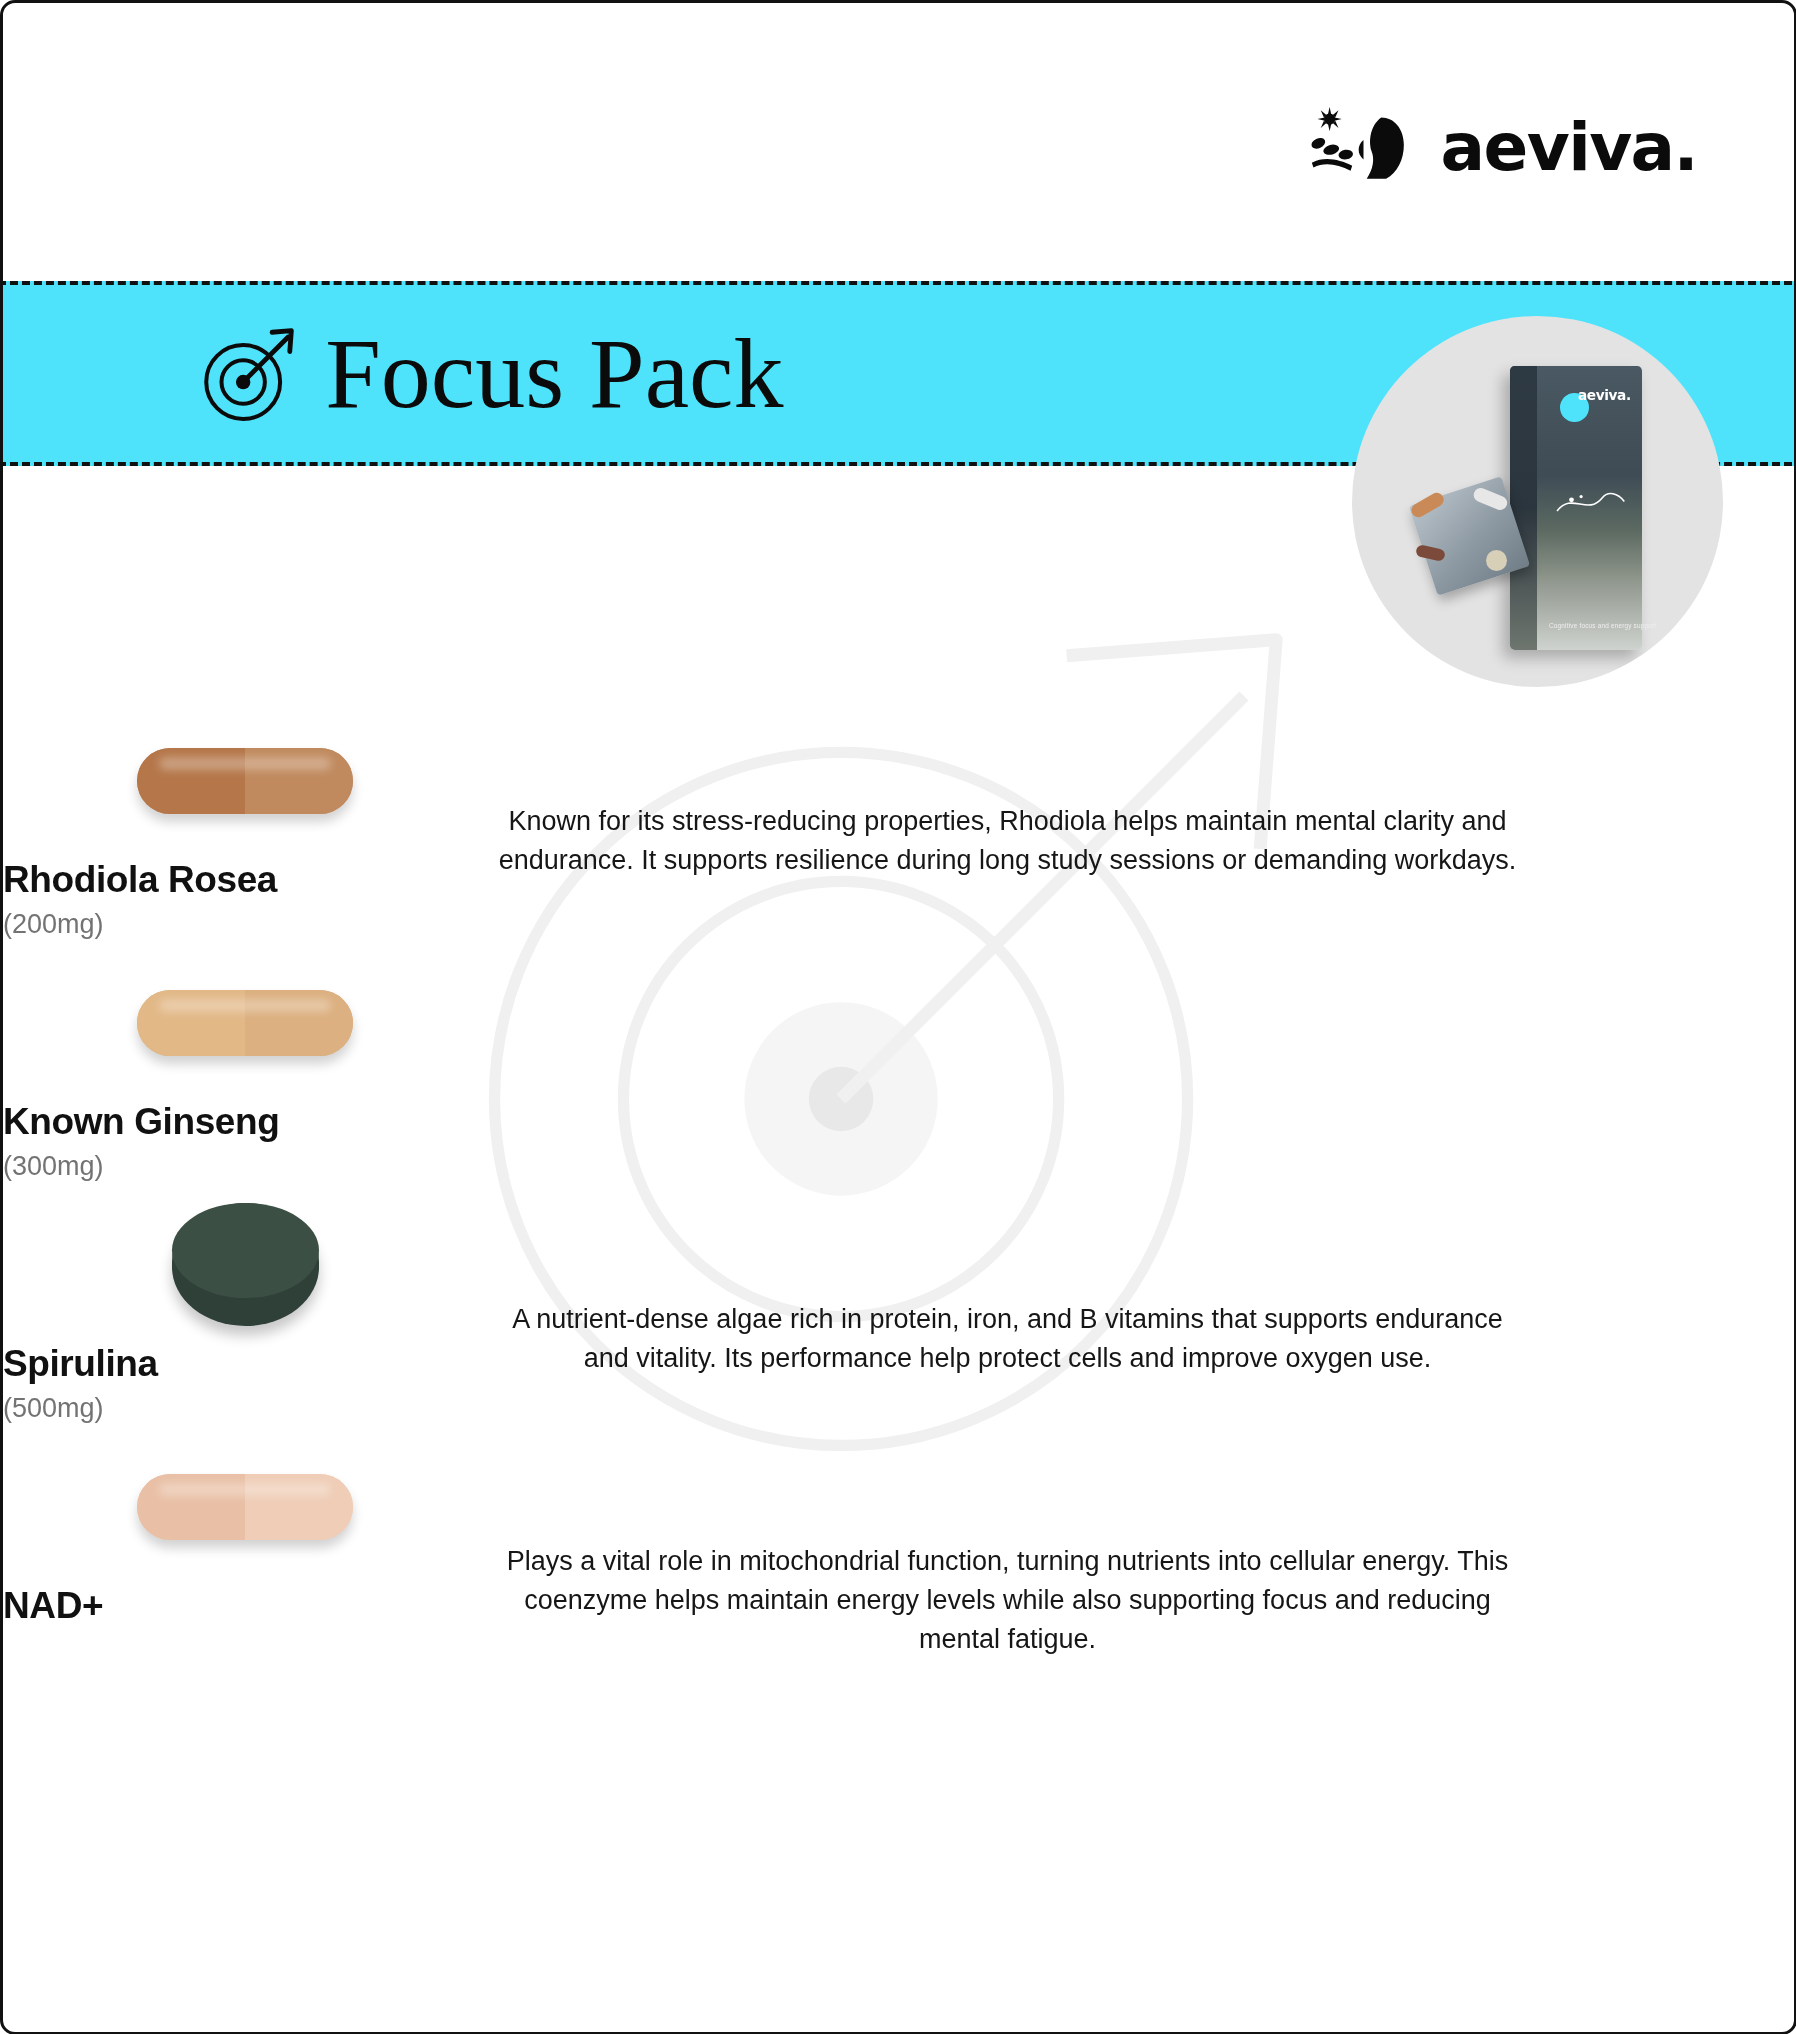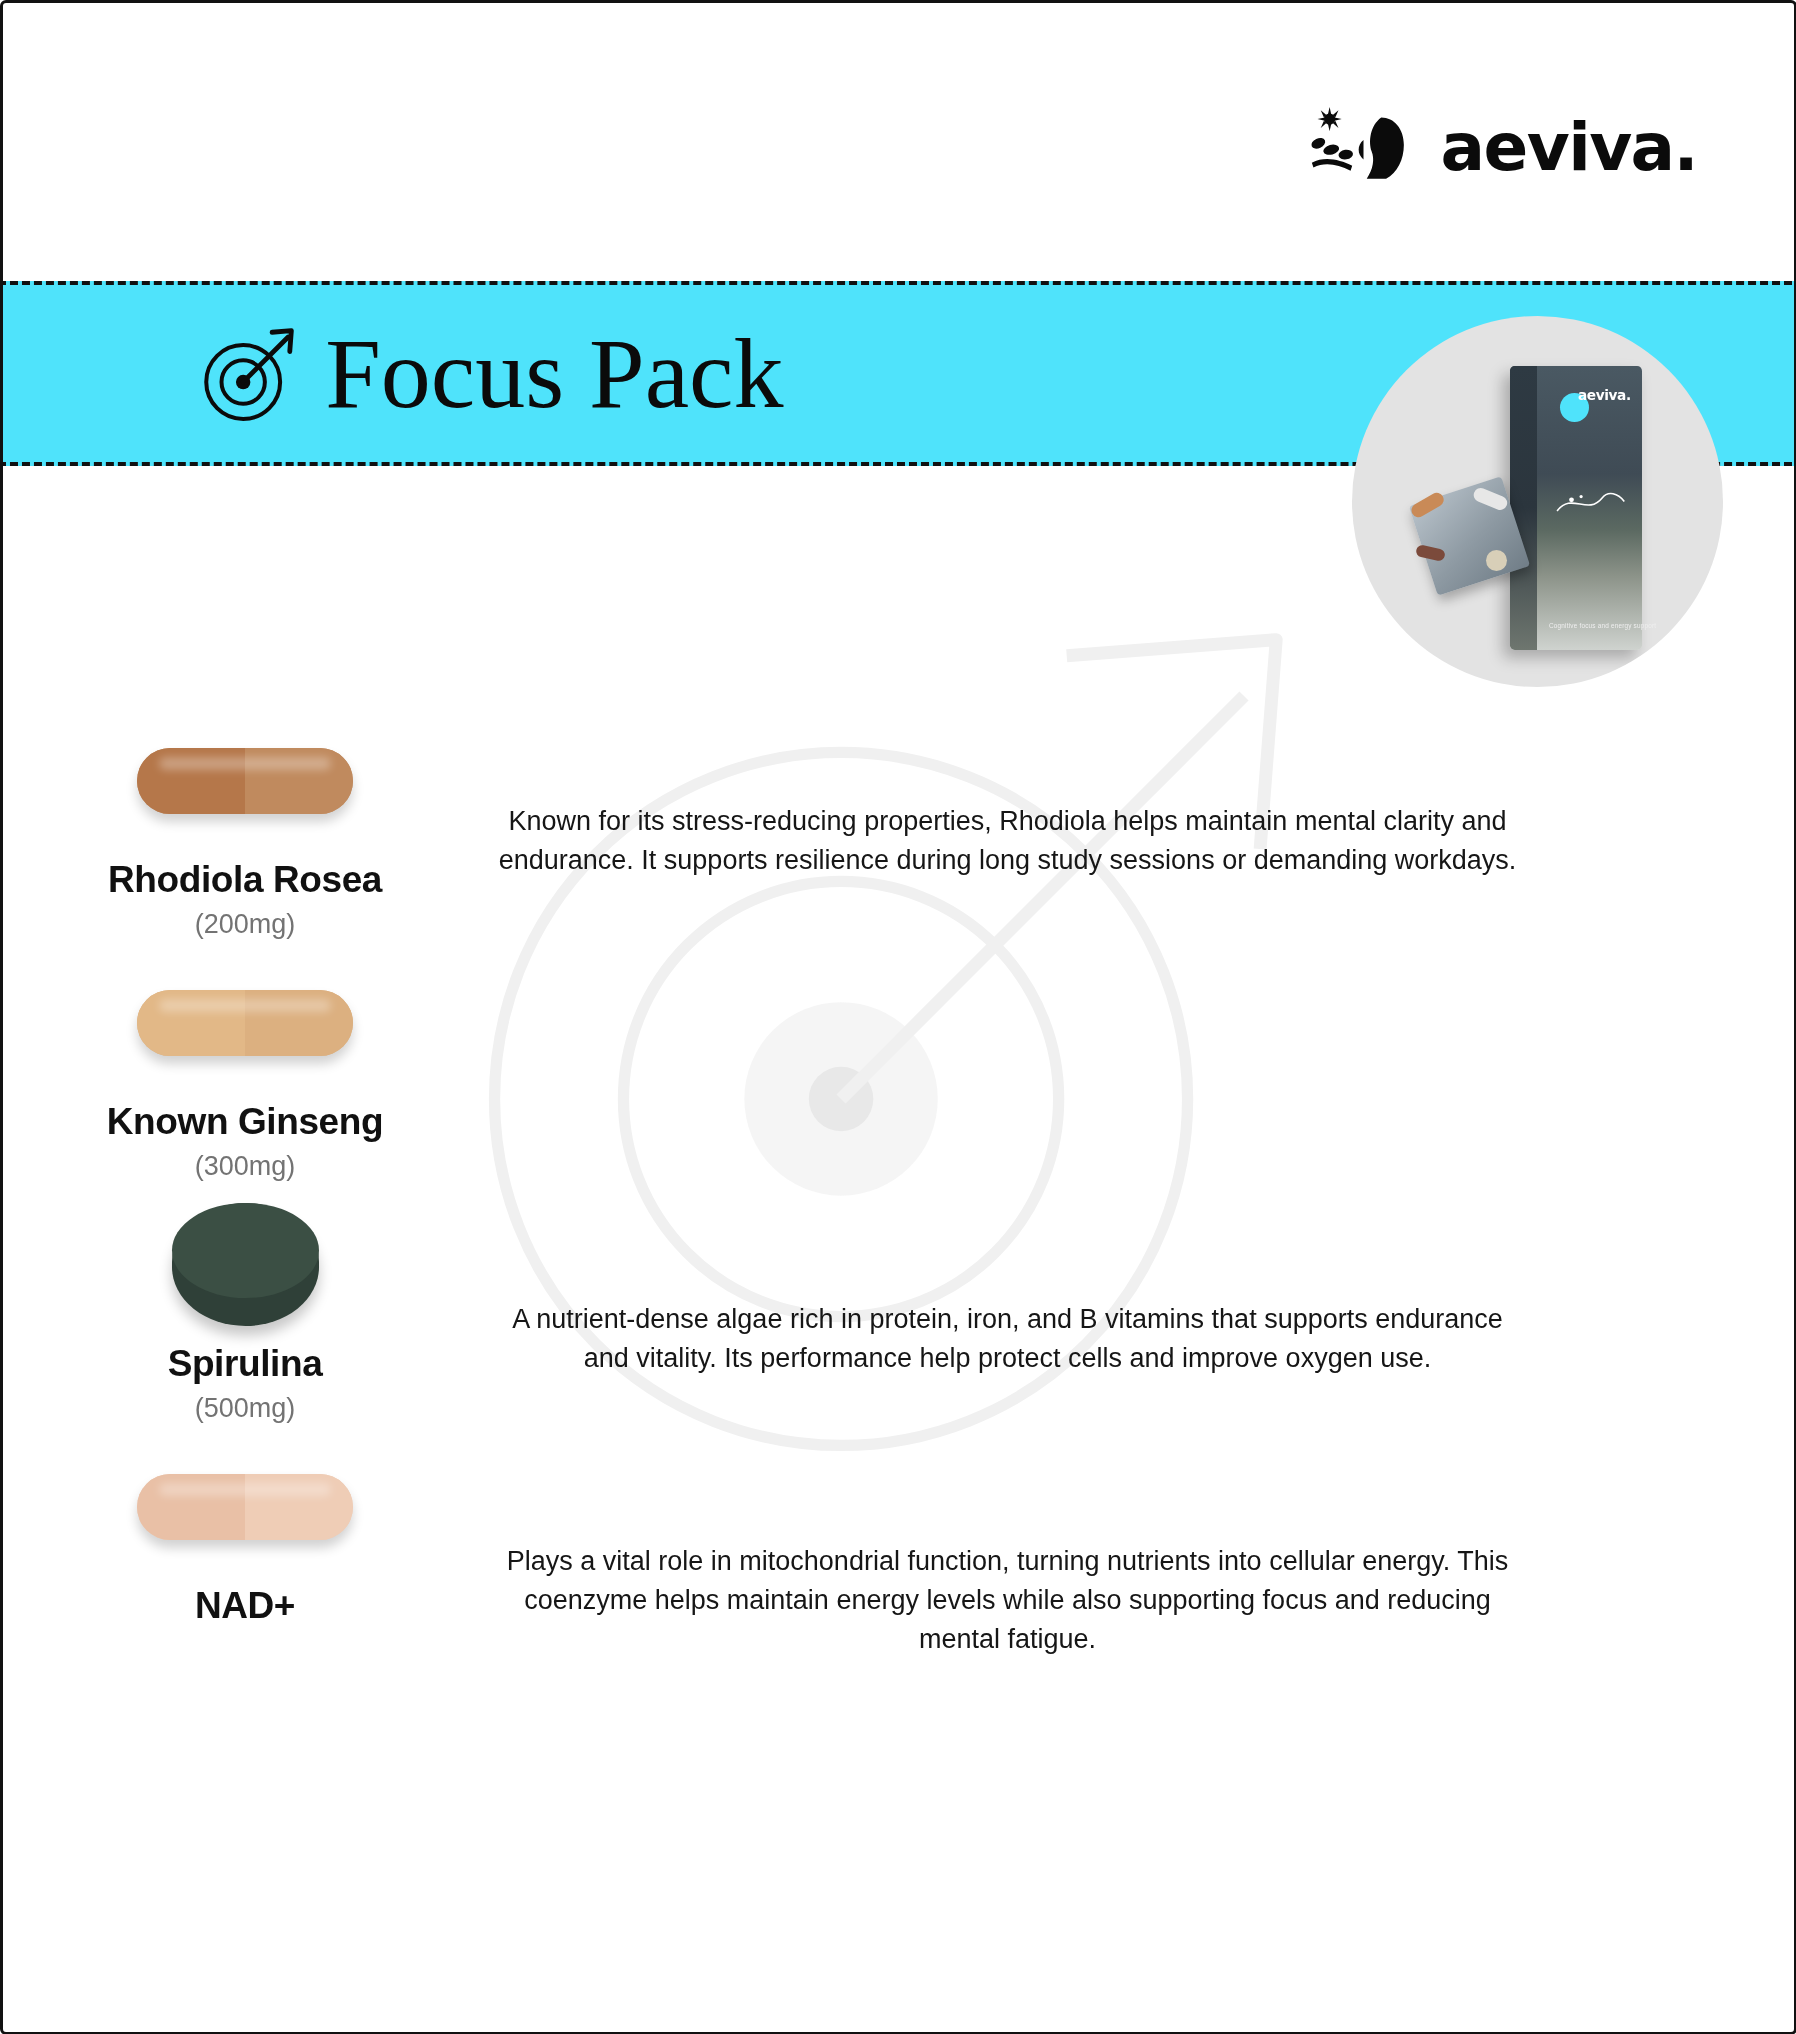--- a/index.html
+++ b/index.html
@@ -7,21 +7,21 @@
     margin: 0; padding: 0;
     background: #ffffff;
     font-family: "Liberation Sans", sans-serif;
   }
   .page {
     position: relative;
     width: 1797px;
     height: 2035px;
     background: #ffffff;
     border: 3.2px solid #111111;
-    border-radius: 6px;
+    border-radius: 15px;
     overflow: hidden;
   }
 
   
   .brand {
     position: absolute;
     top: 103px;
     right: 97px;
     display: flex;
     align-items: center;
@@ -153,21 +153,21 @@
   .rows { position: absolute; left: 0; top: 709px; width: 100%; }
   .row {
     position: relative;
     display: flex;
     align-items: flex-start;
     min-height: 242px;
   }
   .row-left {
     width: 484px;
     flex: none;
-    text-align: center;
+    text-align: left;
     padding-top: 8px;
   }
   .pill-art-wrap {
     height: 121px;
     display: flex;
     align-items: center;
     justify-content: center;
   }
   .capsule {
     width: 216px;

